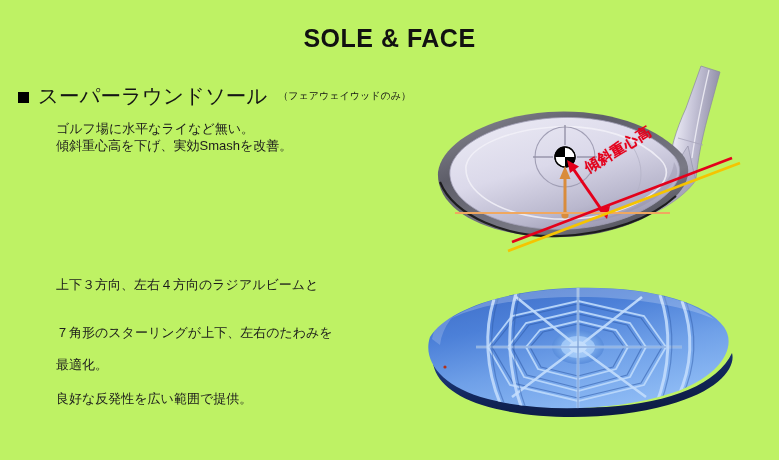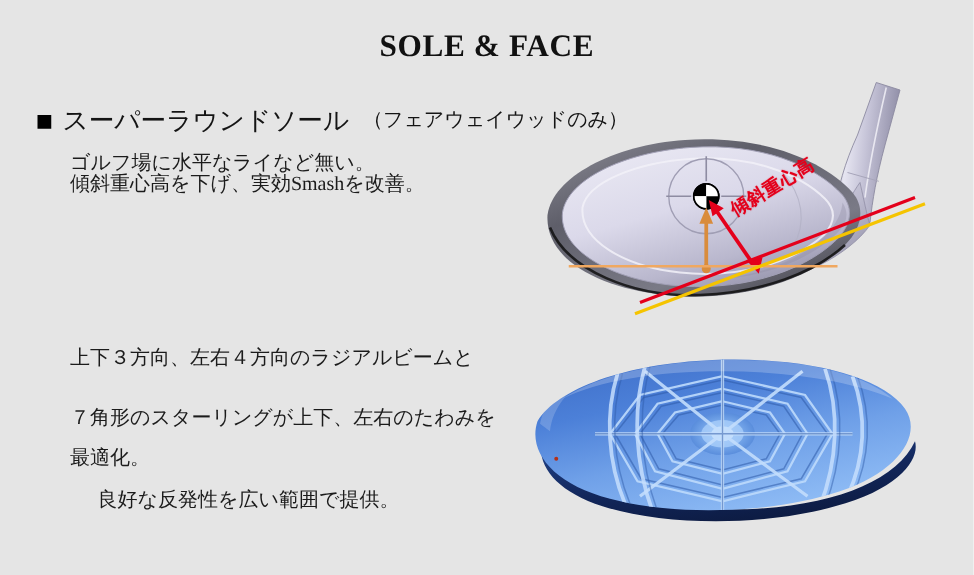--- a/index.html
+++ b/index.html
@@ -1,43 +1,43 @@
 <!DOCTYPE html>
 <html><head>
 <meta charset="utf-8">
 <style>
   html,body{margin:0;padding:0;background:#fff;}
   body{
     width:779px;height:460px;position:relative;overflow:hidden;
     font-family:"Liberation Sans","DejaVu Sans",sans-serif;
     color:#1a1a1a;-webkit-font-smoothing:antialiased;
   }
-  .slide{position:absolute;inset:0;background:#e5e5e5;font-family:Liberation Serif, serif;}
+  .slide{position:absolute;inset:0;background:#bef264;}
 
   
   .title{
     position:absolute;left:0;top:24px;width:779px;text-align:center;
     font-size:25px;font-weight:bold;letter-spacing:.5px;color:#111;
   }
 
   
   .textcol{position:absolute;left:0;top:0;width:430px;height:460px;}
 
   .bullet-head{
     position:absolute;display:flex;align-items:center;gap:9px;
     font-size:20.5px;color:#141414;white-space:nowrap;
   }
   .bullet-sq{
     width:11px;height:11px;background:#000;flex:none;display:block;
     margin-top:2px;
   }
-  .bullet-head .sub{font-size:16px;color:#141414;margin-left:2px;}
+  .bullet-head .sub{font-size:10px;color:#141414;margin-left:2px;}
 
   .bullet-line{
-    position:absolute;font-size:16px;color:#1b1b1b;white-space:nowrap;
+    position:absolute;font-size:13px;color:#1b1b1b;white-space:nowrap;
   }
 
   
   .clubwrap{position:absolute;left:420px;top:46px;width:359px;height:225px;}
   .clubwrap svg{display:block;}
 
   .cg-label{
     position:absolute;left:581px;top:161px;
     font-size:14.5px;font-weight:bold;color:#e4001b;
     transform:rotate(-31deg);transform-origin:left top;
@@ -51,34 +51,34 @@
 </style>
 </head>
 <body>
 
 <div class="slide">
 
   <div class="title">SOLE &amp; FACE</div>
 
   <div class="textcol">
 
-    <div class="bullet-head" style="left:30px;top:82px;">
+    <div class="bullet-head" style="left:18px;top:82px;">
       <span class="bullet-sq"></span>
       <span>スーパーラウンドソール</span>
       <span class="sub">（フェアウェイウッドのみ）</span>
     </div>
 
     <div class="bullet-line" style="left:56px;top:120px;">ゴルフ場に水平なライなど無い。</div>
     <div class="bullet-line" style="left:56px;top:137px;">傾斜重心高を下げ、実効Smashを改善。</div>
 
 
     <div class="bullet-line" style="left:56px;top:276px;">上下３方向、左右４方向のラジアルビームと</div>
     <div class="bullet-line" style="left:56px;top:324px;">７角形のスターリングが上下、左右のたわみを</div>
     <div class="bullet-line" style="left:56px;top:356px;text-align:right;">最適化。</div>
-    <div class="bullet-line" style="left:56px;top:390px;margin-left:22px;">良好な反発性を広い範囲で提供。</div>
+    <div class="bullet-line" style="left:56px;top:390px;">良好な反発性を広い範囲で提供。</div>
   </div>
 
   <div class="clubwrap">
     <svg width="359" height="225" viewBox="0 0 359 225" xmlns="http://www.w3.org/2000/svg">
       <defs>
         <linearGradient id="soleG" x1="0.15" y1="0.05" x2="0.7" y2="1">
           <stop offset="0" stop-color="#e9e8f3"></stop>
           <stop offset="0.42" stop-color="#dbd9ea"></stop>
           <stop offset="0.78" stop-color="#b9b7cd"></stop>
           <stop offset="1" stop-color="#9795ad"></stop>

